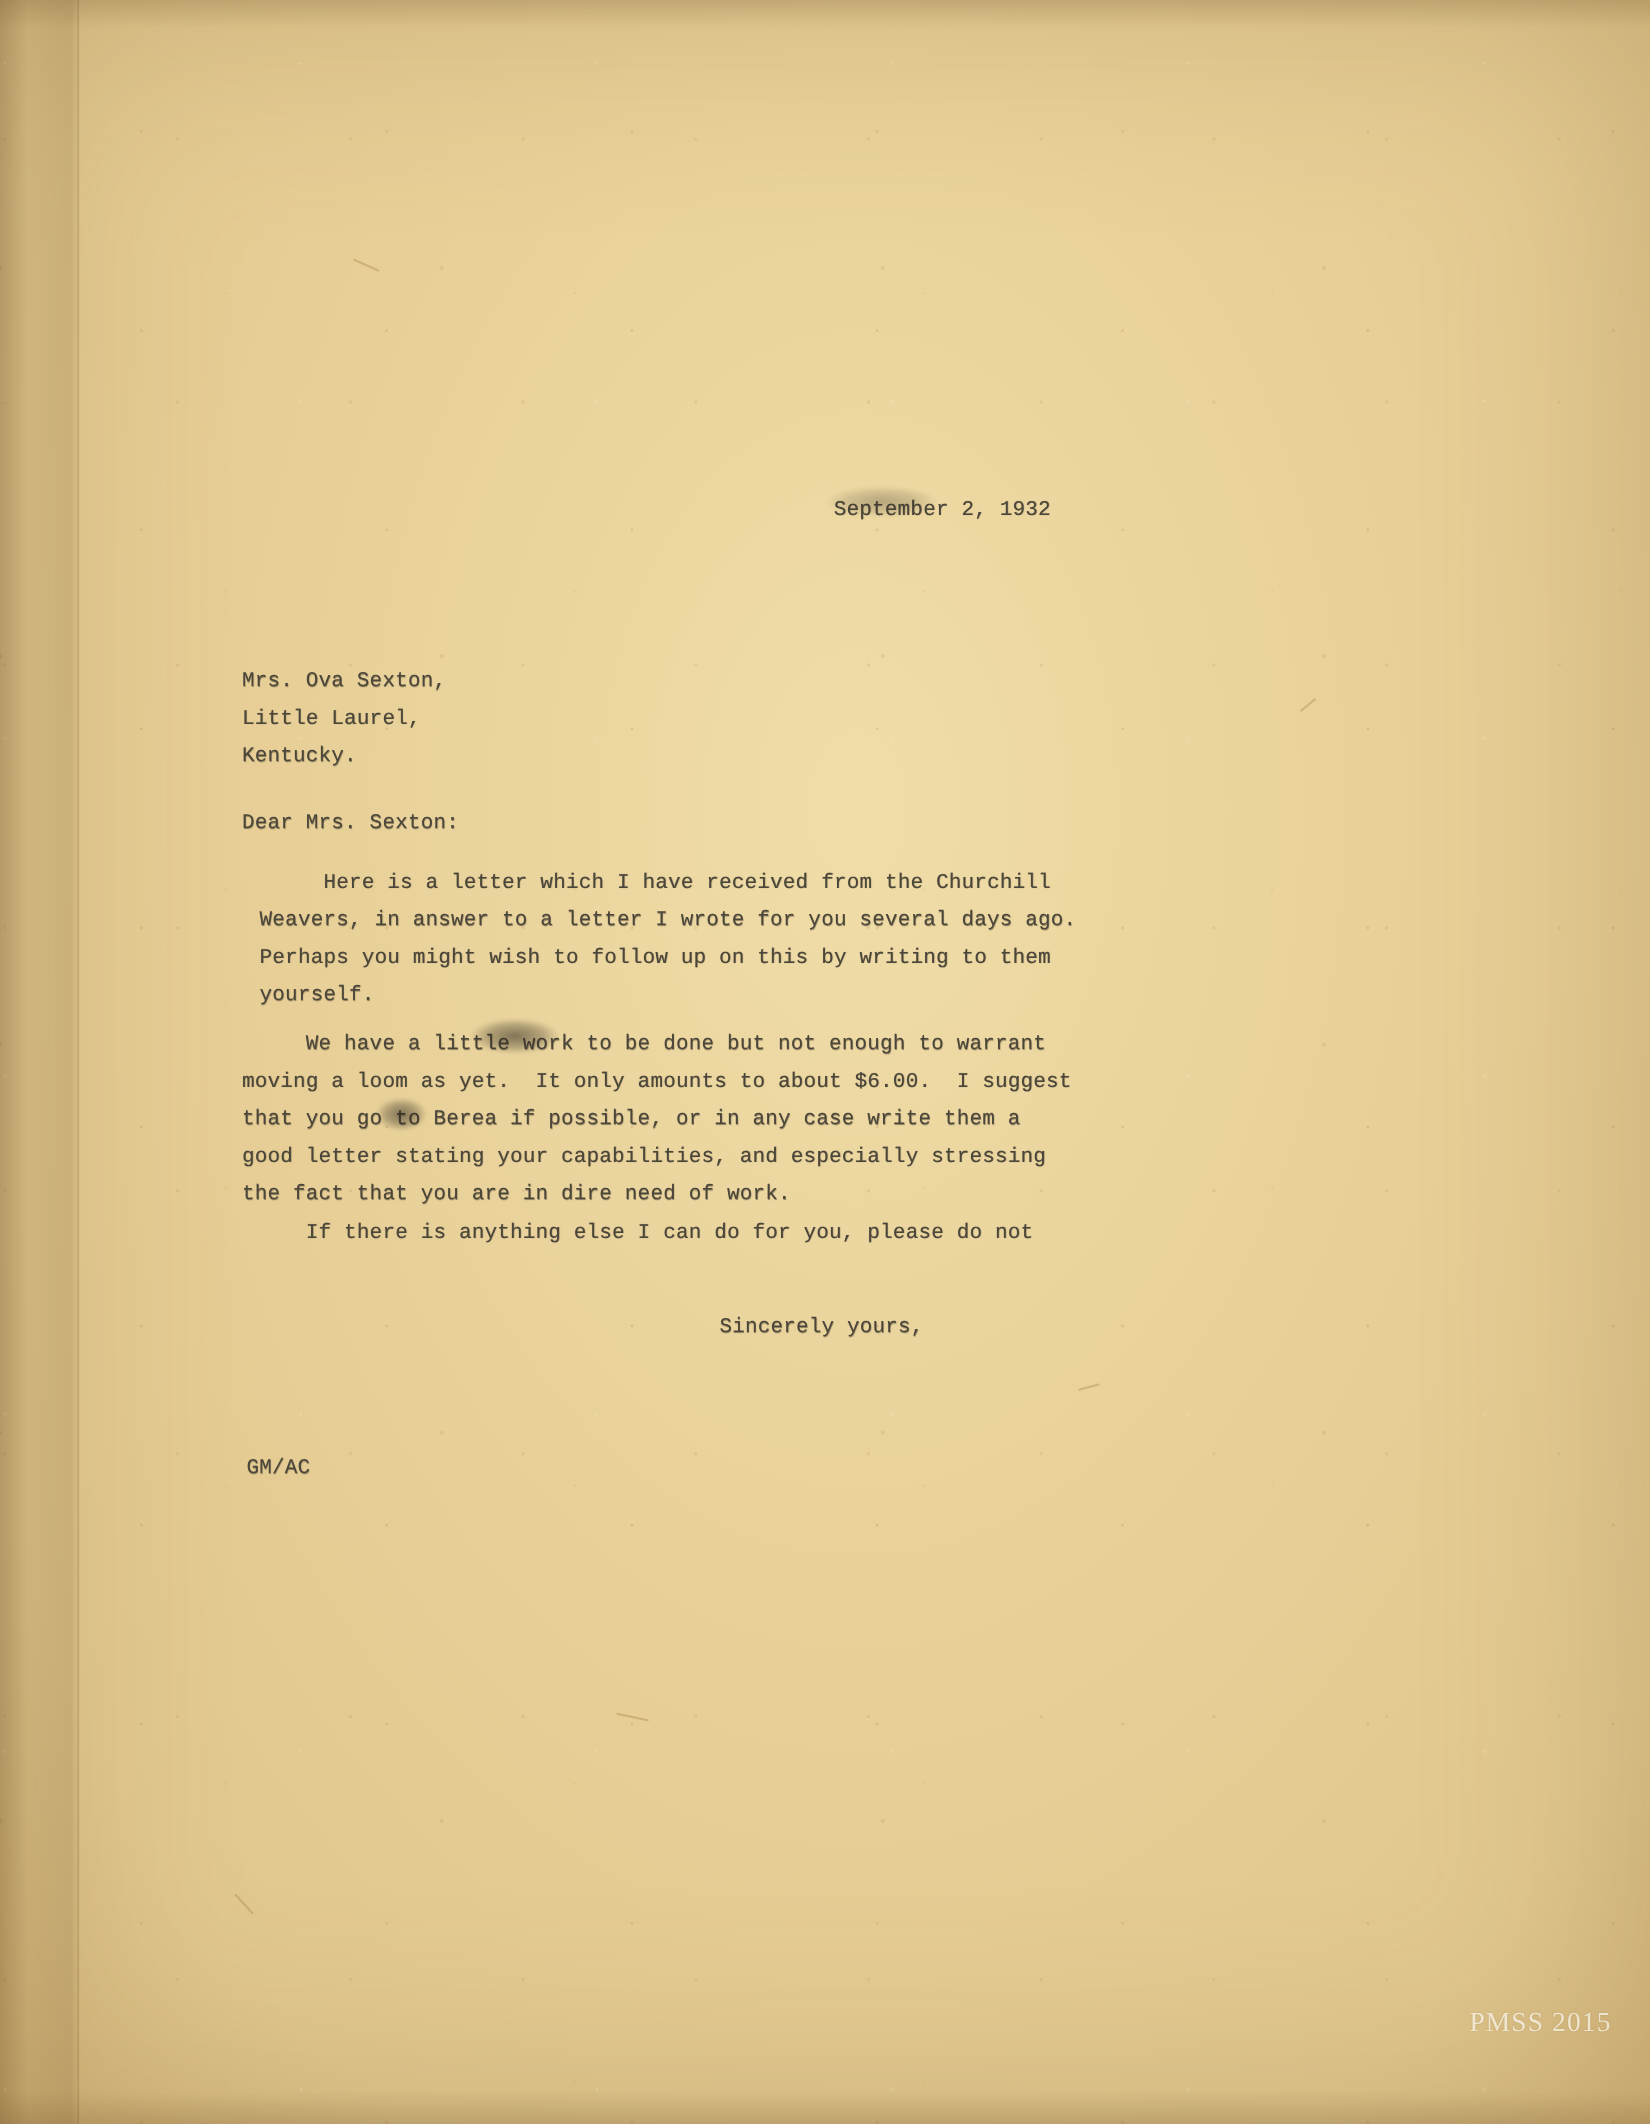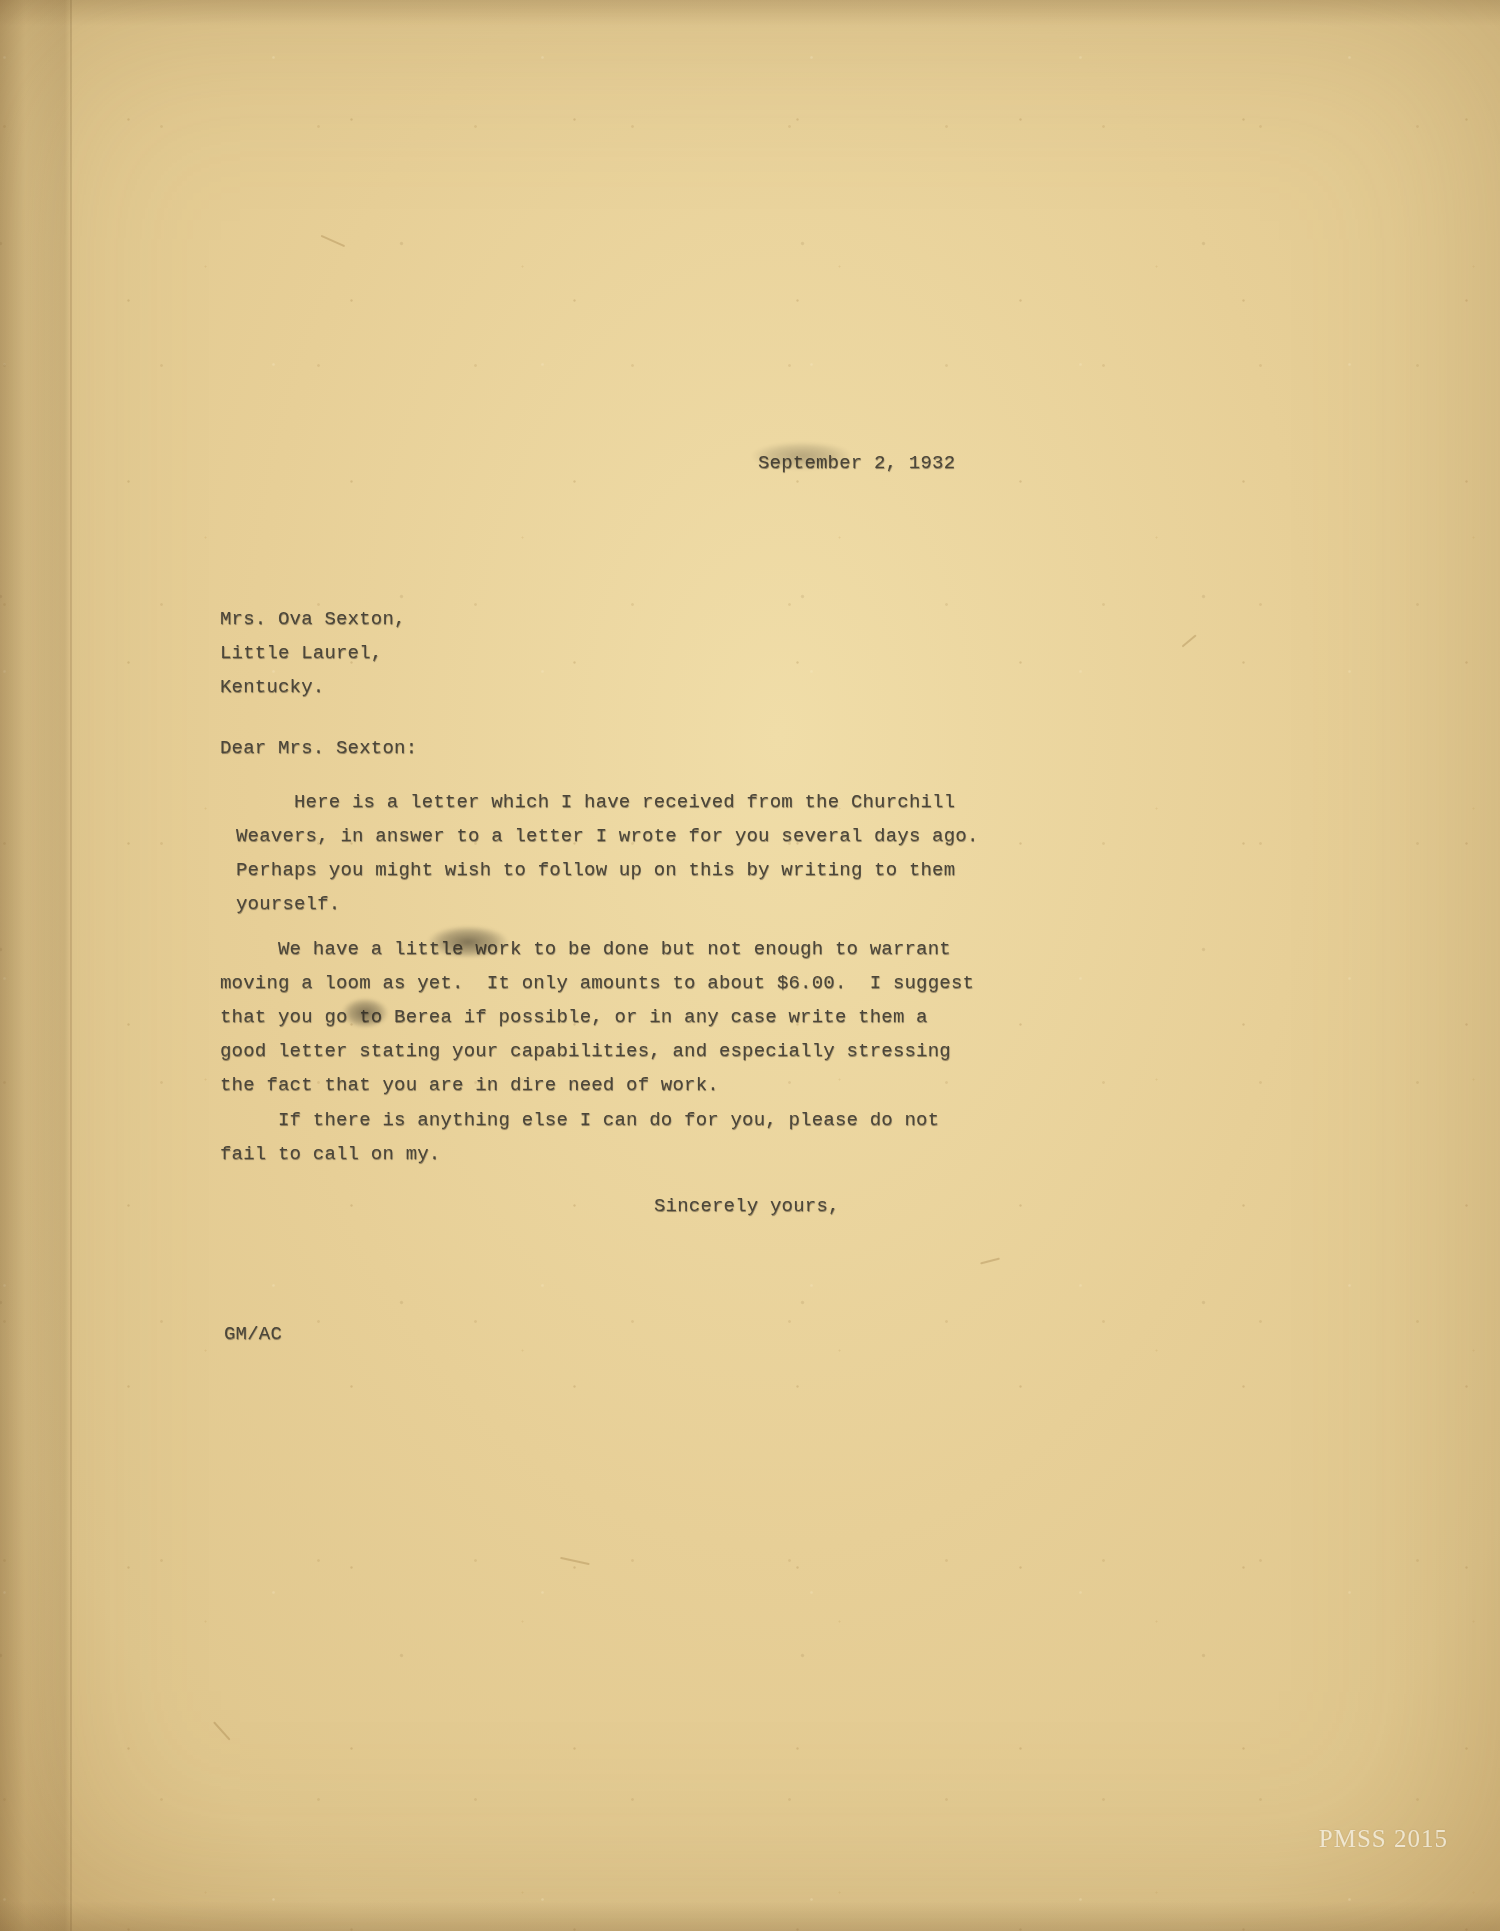--- a/index.html
+++ b/index.html
@@ -92,21 +92,21 @@
     background:radial-gradient(ellipse at center, rgba(42,37,27,0.55) 0%, rgba(42,37,27,0.28) 45%, rgba(42,37,27,0) 72%);
     filter:blur(1.5px);
     pointer-events:none;
   }
   .s1{left:428px;top:926px;width:80px;height:32px;}
   .s2{left:342px;top:998px;width:46px;height:30px;}
   .s3{left:752px;top:442px;width:100px;height:28px;opacity:0.5;}
 
   .watermark{
     position:absolute;
-    right:52px;bottom:78px;
+    right:35px;bottom:78px;
     font-family:"Liberation Serif", serif;
     font-size:25px;
     letter-spacing:1px;
     color:var(--watermark);
     opacity:0.8;
     text-shadow:0 0 2px rgba(120,95,50,0.3);
   }
 </style>
 </head>
 <body>
@@ -128,21 +128,21 @@
   <div class="typed date">September 2, 1932</div>
 
   <div class="typed recipient"><div>Mrs. Ova Sexton,</div><div>Little Laurel,</div><div>Kentucky.</div></div>
 
   <div class="typed salutation">Dear Mrs. Sexton:</div>
 
   <div class="typed para1"><div>     Here is a letter which I have received from the Churchill</div><div>Weavers, in answer to a letter I wrote for you several days ago.</div><div>Perhaps you might wish to follow up on this by writing to them</div><div>yourself.</div></div>
 
   <div class="typed para2"><div>     We have a little work to be done but not enough to warrant</div><div>moving a loom as yet.  It only amounts to about $6.00.  I suggest</div><div>that you go to Berea if possible, or in any case write them a</div><div>good letter stating your capabilities, and especially stressing</div><div>the fact that you are in dire need of work.</div></div>
 
-  <div class="typed para3"><div>     If there is anything else I can do for you, please do not</div><div>fail to call on my.</div></div>
+  <div class="typed para3"><div>     If there is anything else I can do for you, please do not</div></div>
 
   <div class="typed closing">Sincerely yours,</div>
 
   <div class="typed initials">GM/AC</div>
 
   <div class="smudge s1"></div>
   <div class="smudge s2"></div>
   <div class="smudge s3"></div>
 
   <div class="watermark">PMSS 2015</div>

